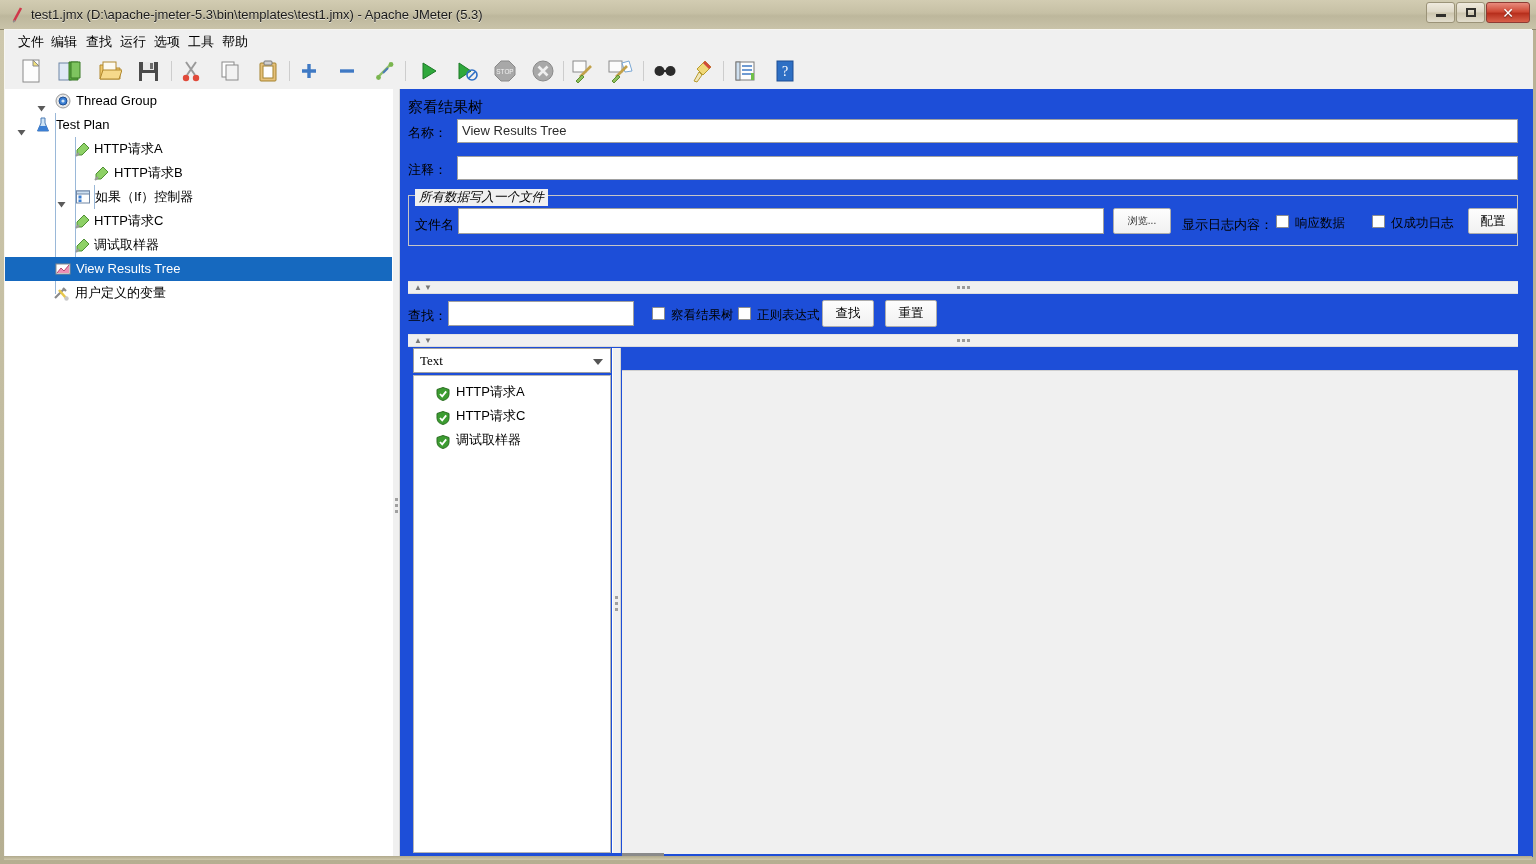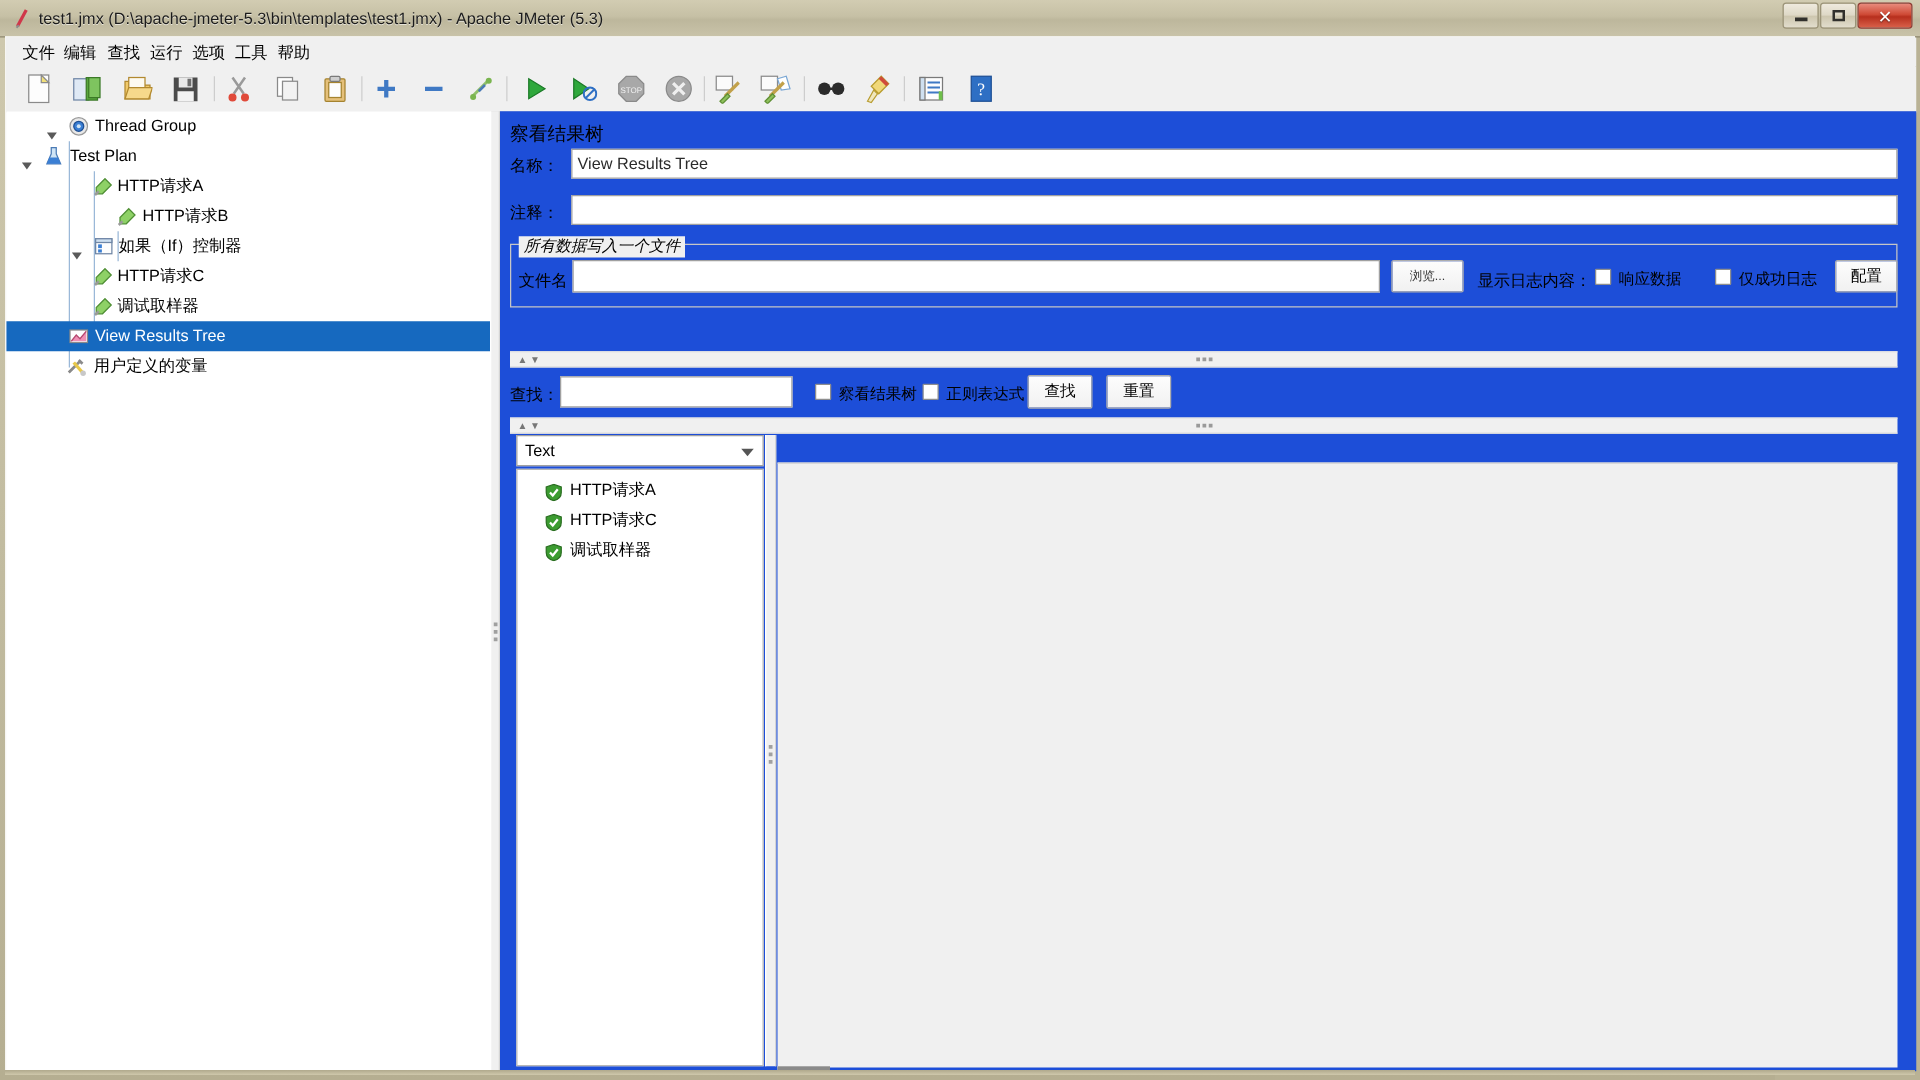--- a/index.html
+++ b/index.html
@@ -544,21 +544,21 @@
       <div class="btn" style="left:422px;top:211px;width:52px;height:27px;">查找</div>
       <div class="btn" style="left:485px;top:211px;width:52px;height:27px;">重置</div>
 
       <div class="splitbar" style="left:8px;top:245px;width:1110px;">
         <span class="arrs">▲▼</span>
         <span class="dots" style="left:549px"></span>
         <span class="dots" style="left:554px"></span>
         <span class="dots" style="left:559px"></span>
       </div>
 
-      <div class="combo" style="left:13px;top:259px;width:198px;height:25px;">
+      <div class="combo" style="left:13px;top:259px;width:198px;height:25px;font-family:Liberation Serif, serif;">
         <span class="ctext">Text</span>
         <span class="carrow"></span>
       </div>
 
       <div class="resultlist" style="left:13px;top:286px;width:198px;height:478px;">
         <div class="ritem" style="top:4px">
           <span class="shield">
             <svg width="14" height="14" viewBox="0 0 14 14">
               <path d="M7 0.5 L13 2.5 L13 7 Q13 12 7 13.5 Q1 12 1 7 L1 2.5 Z" fill="#3c9c31" stroke="#2b6f22"></path>
               <path d="M4 7 L6.2 9.4 L10.2 4.4" stroke="#fff" stroke-width="1.8" fill="none"></path>

